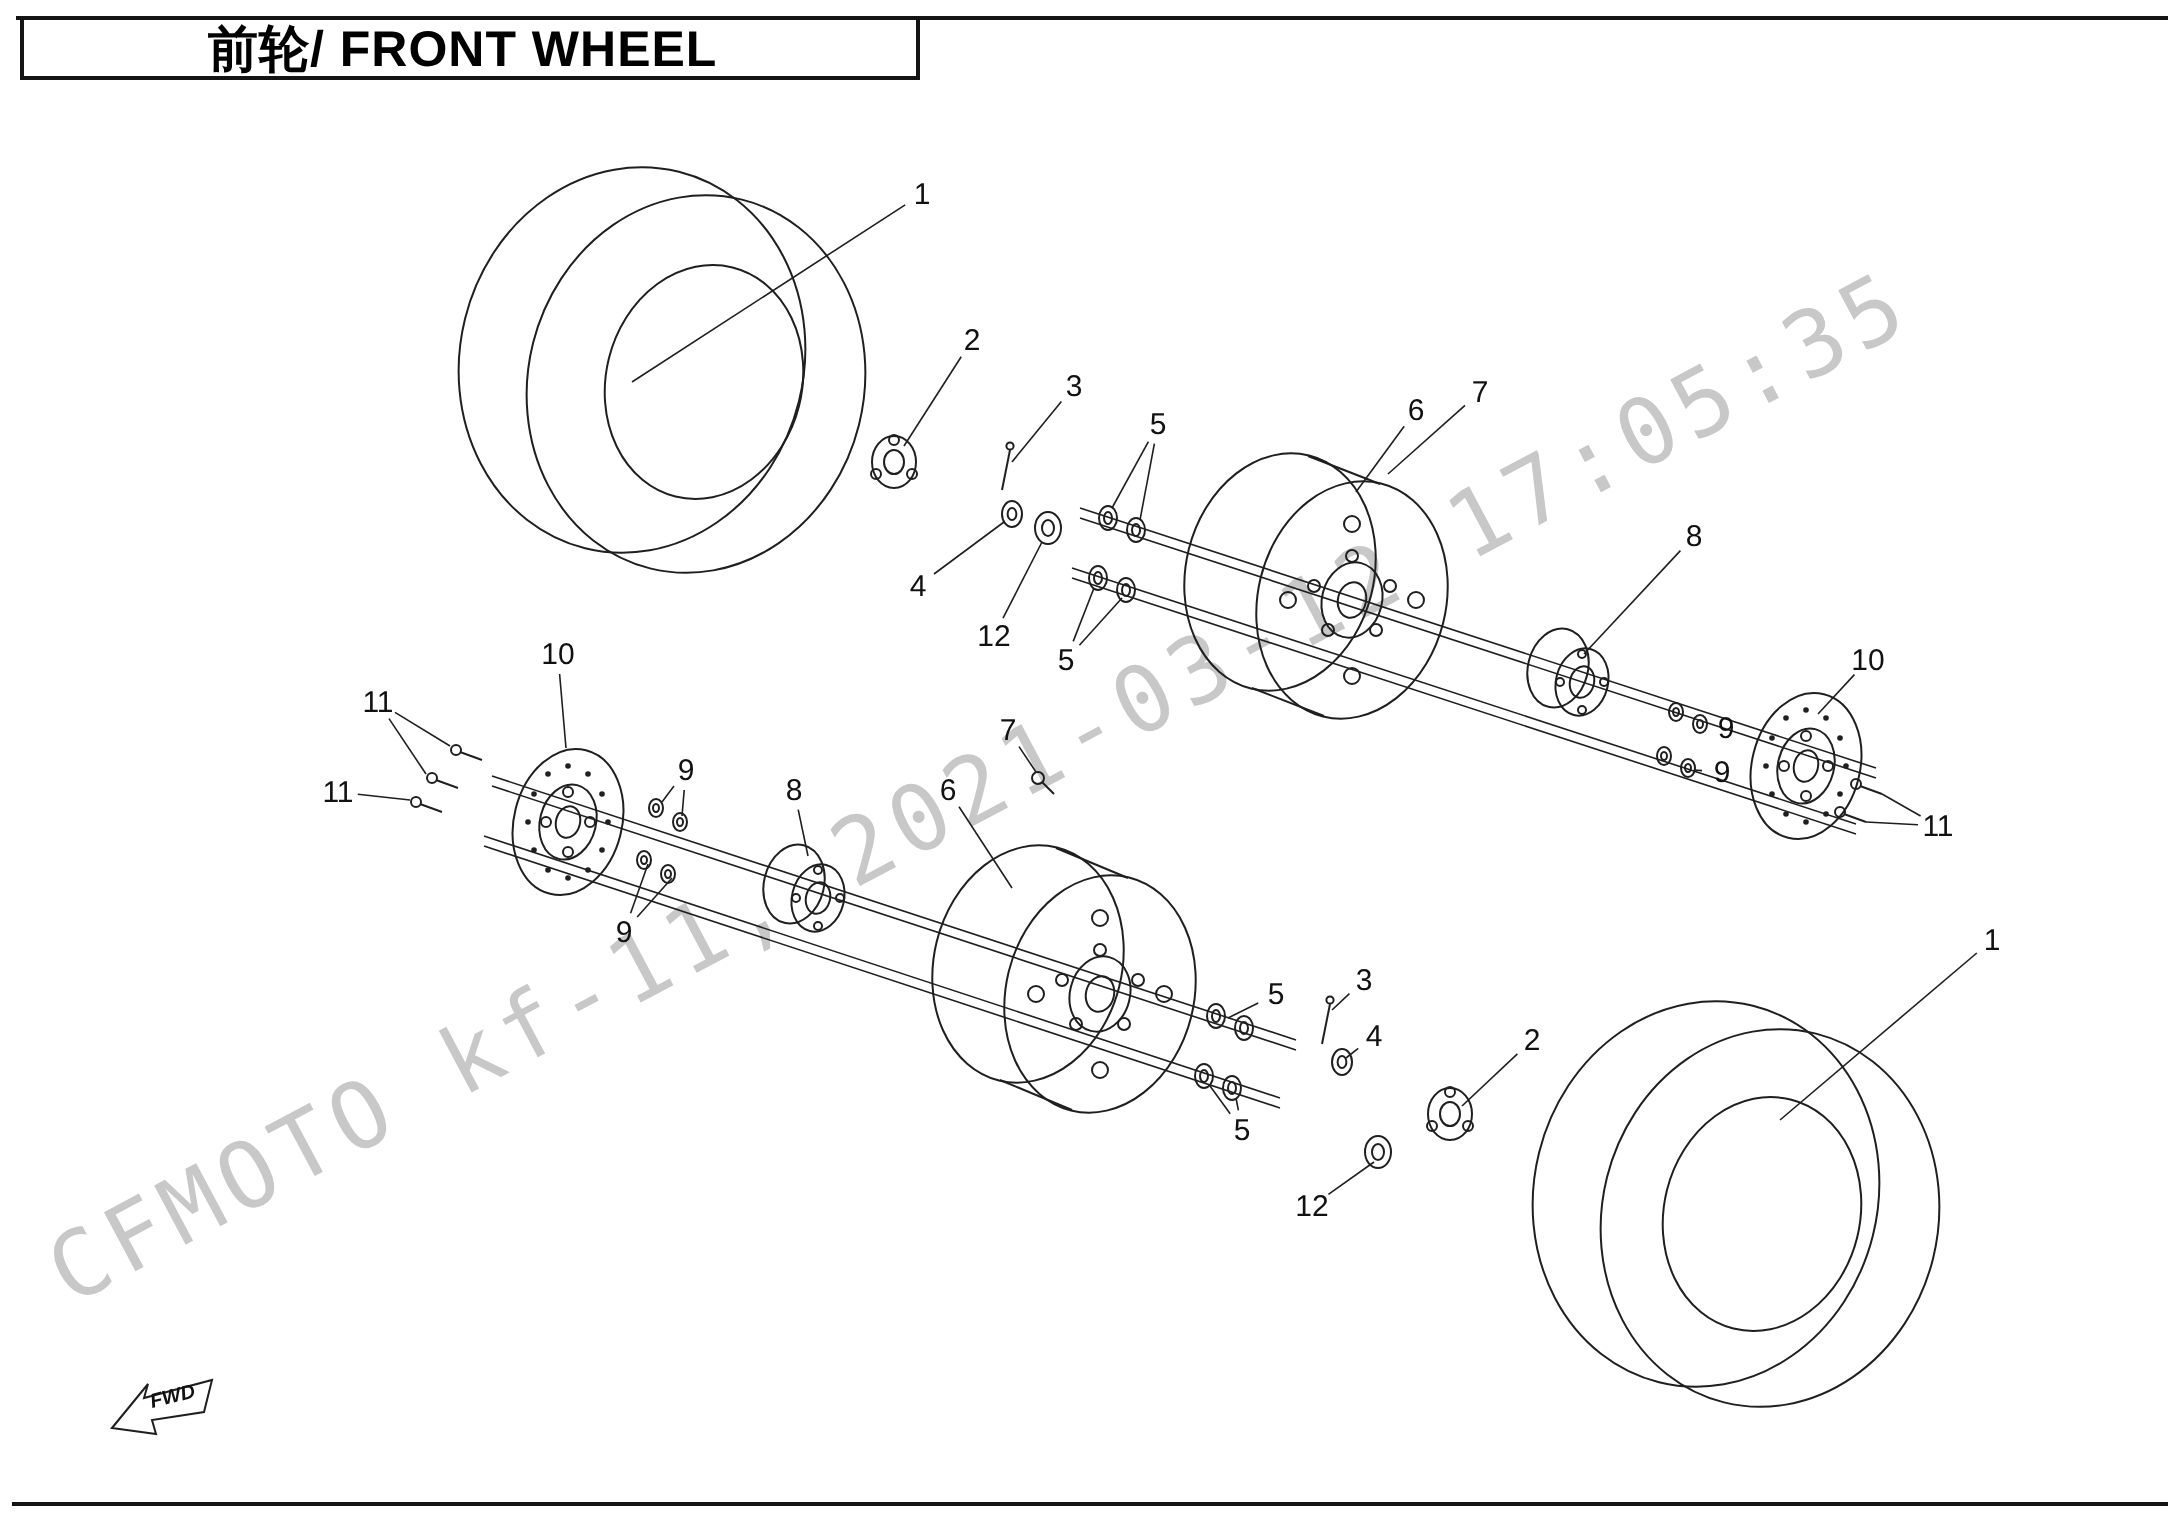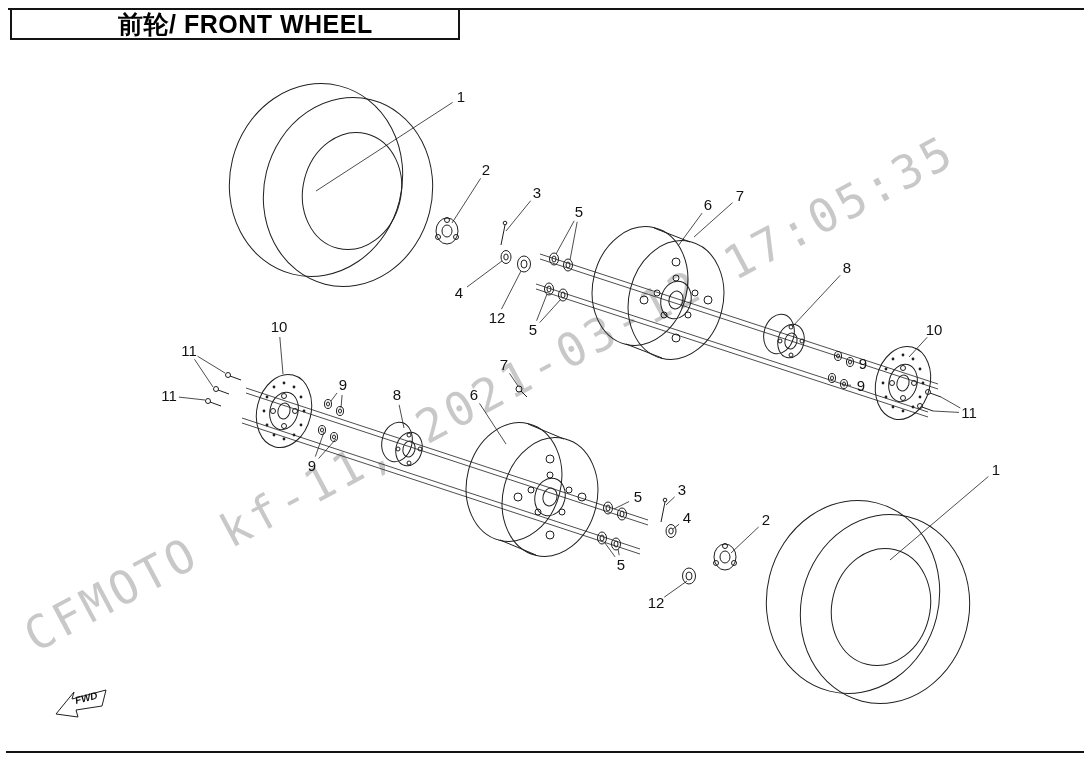--- a/index.html
+++ b/index.html
@@ -3,21 +3,21 @@
 <meta charset="utf-8">
 <style>
   html,body{margin:0;padding:0;background:#ffffff;}
   .page{position:relative;width:1090px;height:760px;background:#fff;overflow:hidden;
         font-family:"Liberation Sans",sans-serif;}
   .top-rule{position:absolute;left:8px;right:6px;top:8px;border-top:2px solid #141414;}
   .bottom-rule{position:absolute;left:6px;right:6px;top:751px;border-top:2px solid #141414;}
   .title-box{position:absolute;left:10px;top:8px;width:450px;height:32px;border:2px solid #141414;
              background:#fff;display:flex;align-items:center;box-sizing:border-box;z-index:3;}
   .title{font-size:25px;font-weight:bold;padding-left:92px;letter-spacing:.5px;color:#000;
-         white-space:nowrap;margin-left:14px;}
+         white-space:nowrap;}
   .watermark{position:absolute;left:15px;top:615px;transform:rotate(-28deg);transform-origin:0 0;
              font-family:"DejaVu Sans Mono",monospace;font-size:46px;letter-spacing:4px;
              color:#c8c8c8;white-space:nowrap;z-index:1;user-select:none;}
   #diagram-svg{position:absolute;left:0;top:0;z-index:2;}
   .s{fill:none;stroke:#1f1f1f;stroke-width:1;}
   .thin line{stroke-width:.8;}
   .dot{fill:#1f1f1f;stroke:none;}
   .callout{font:15px "Liberation Sans",sans-serif;fill:#111;text-anchor:middle;}
   .leader{stroke:#1f1f1f;stroke-width:.8;fill:none;}
   .fwd-text{font:bold italic 10px "Liberation Sans",sans-serif;fill:#111;}

